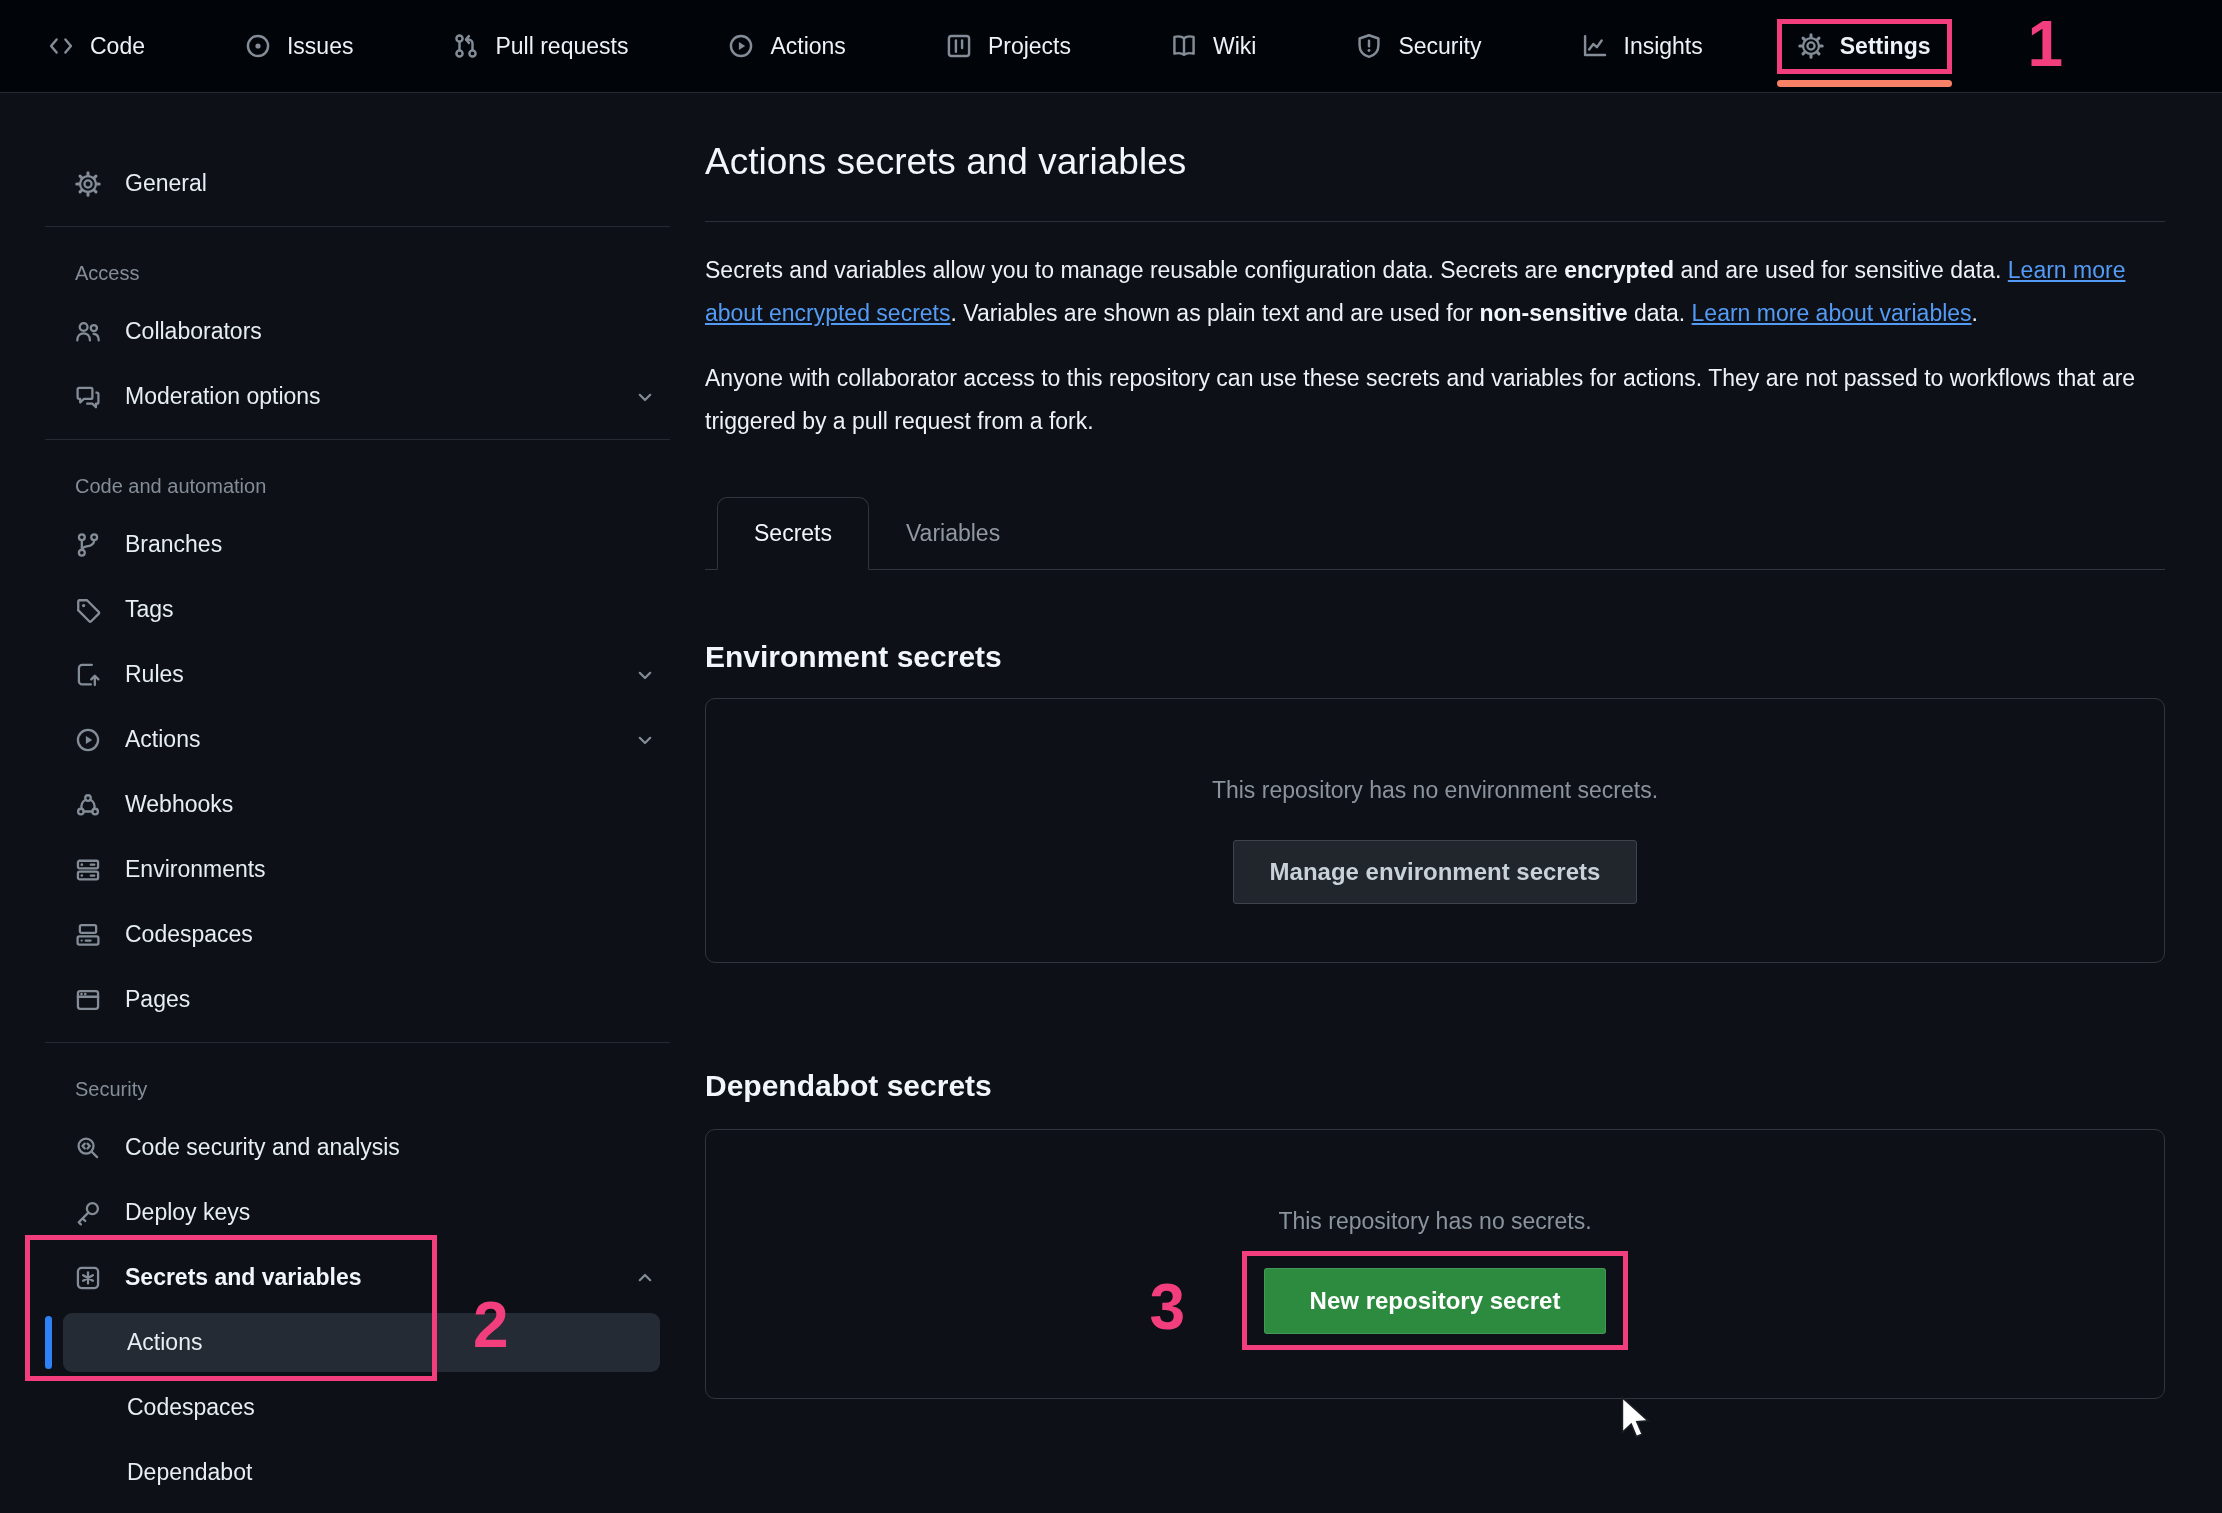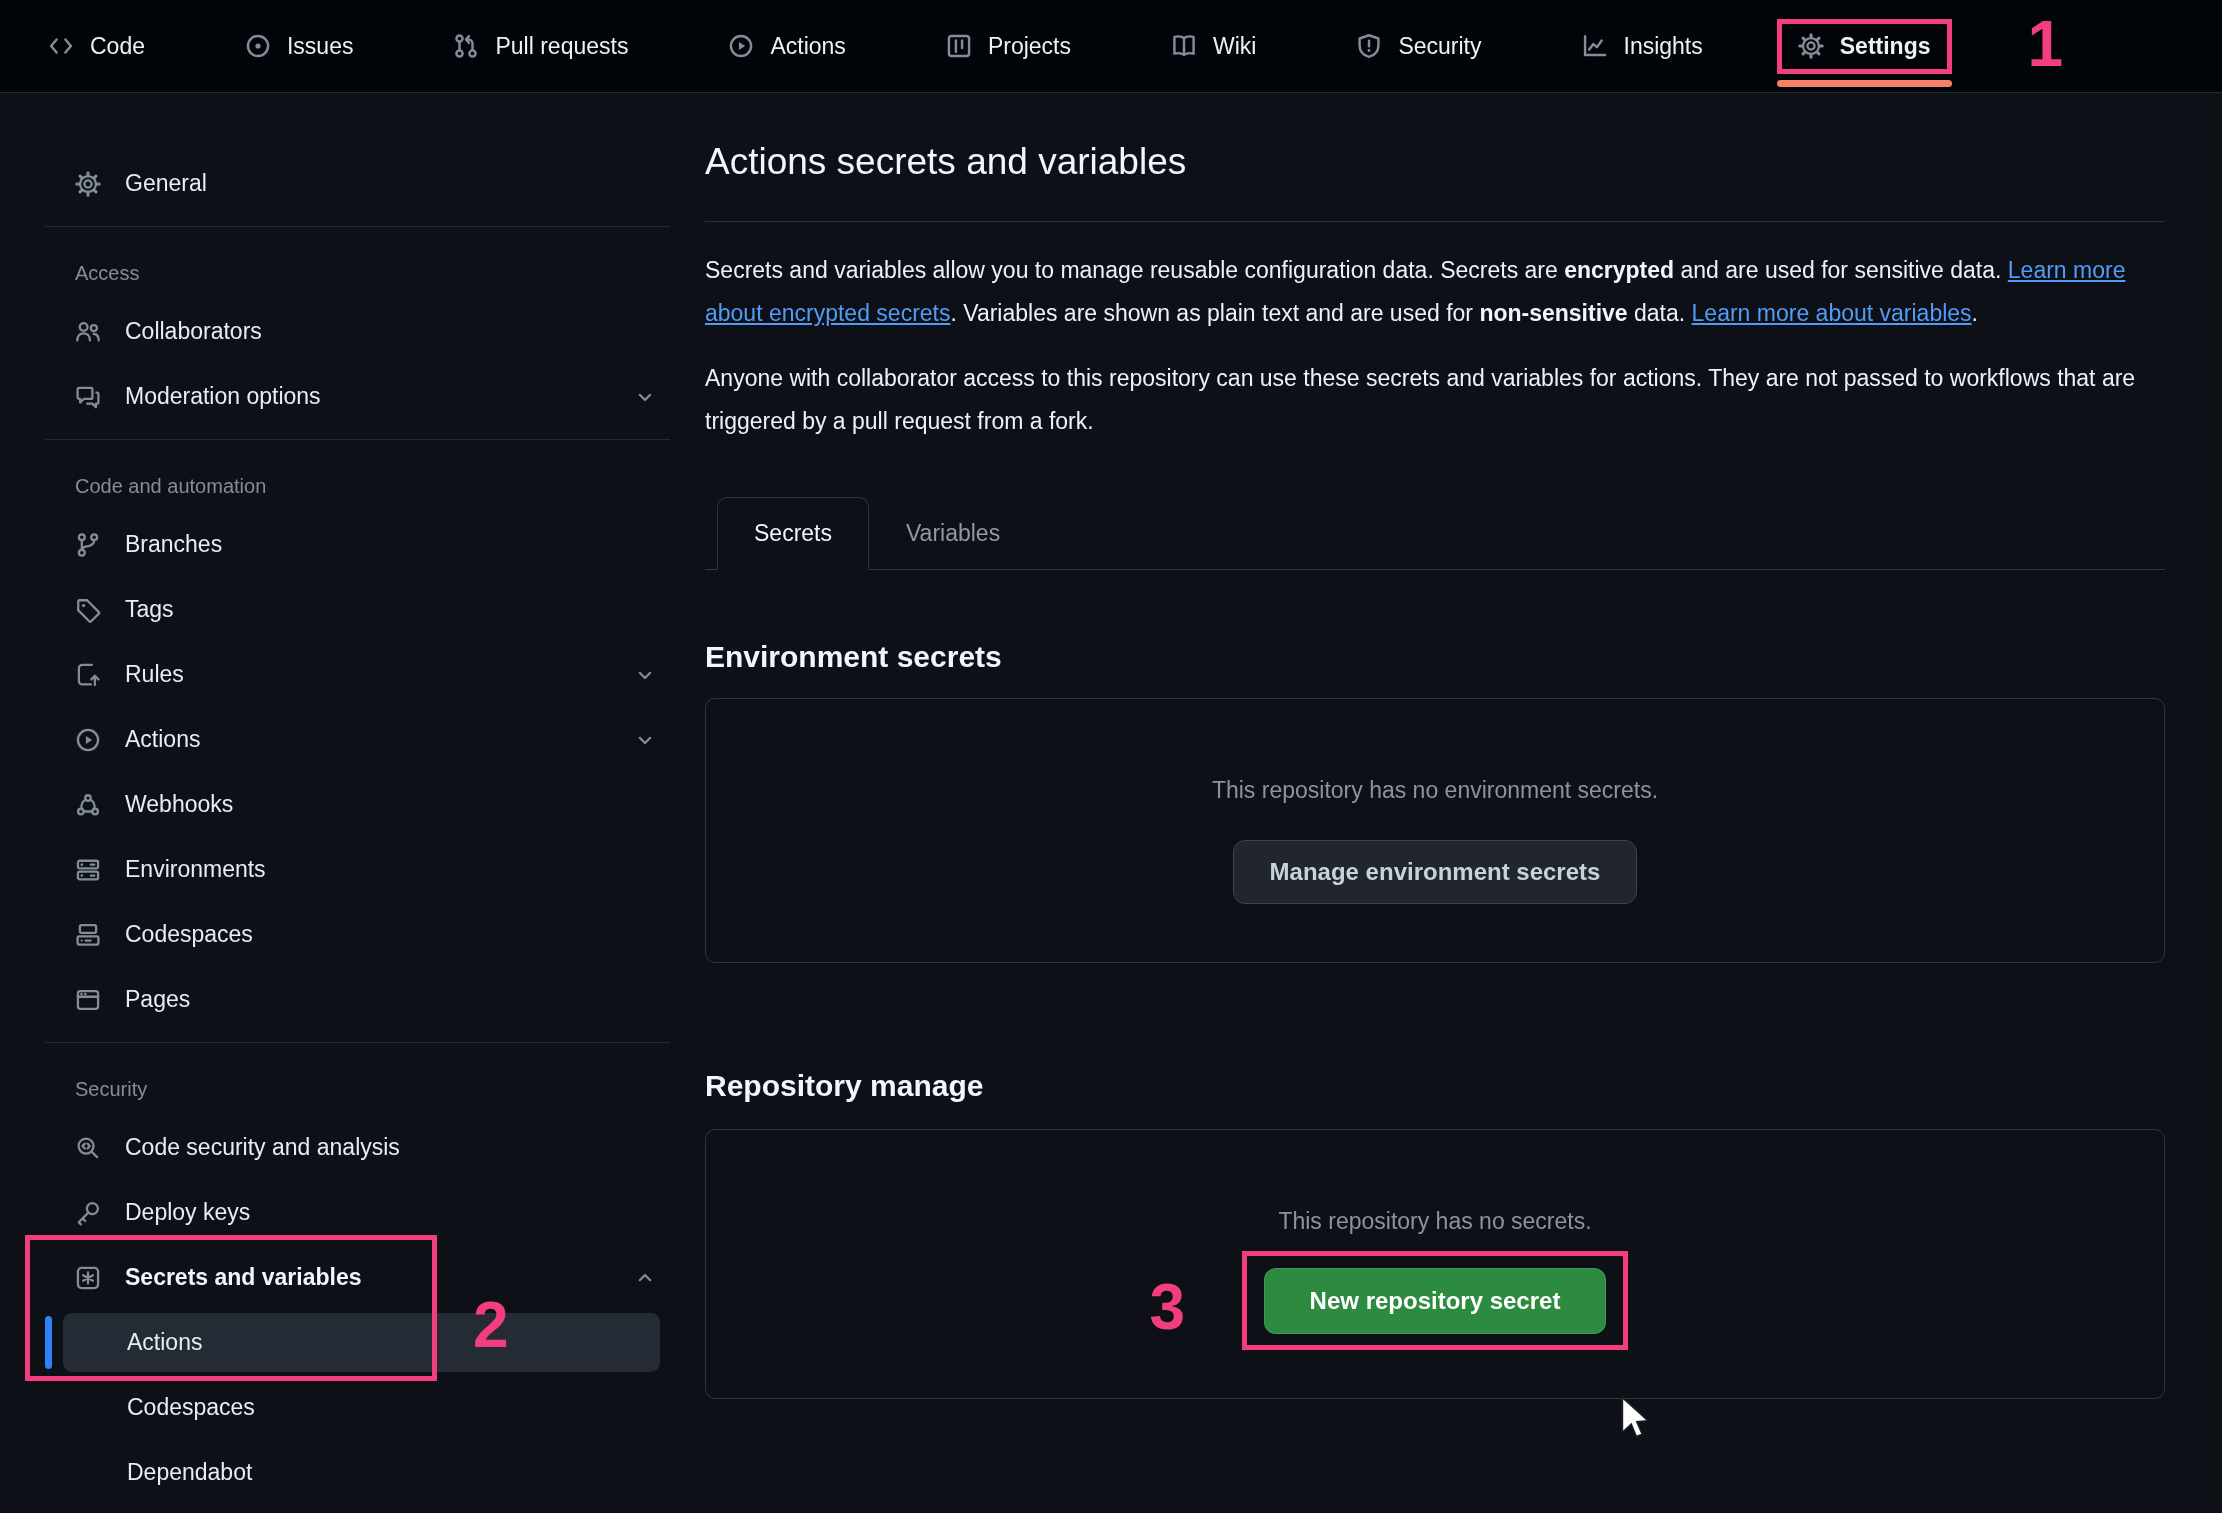--- a/index.html
+++ b/index.html
@@ -99,21 +99,21 @@
     display:flex; flex-direction:column; align-items:center;
     padding-top:78px;
   }
   .env-box { height:265px; }
   .repo-box { height:270px; margin-top:26px; }
   .repo-head { margin-top:106px; }
   .empty-text { font-size:23px; color:#8b949e; }
 
   .btn {
     display:inline-flex; align-items:center; justify-content:center;
-    border-radius:12px; font-size:24px; font-weight:bold; cursor:pointer;
+    border-radius:3px; font-size:24px; font-weight:bold; cursor:pointer;
     white-space:nowrap;
   }
   .btn-secondary {
     margin-top:36px; height:64px; padding:0 36px;
     background:#21262d; border:1px solid #3d444d; color:#c9d1d9;
   }
   .btn-primary {
     height:66px; padding:0 45px;
     background:#2d8b40; border:1px solid rgba(240,246,252,0.12); color:#ffffff;
   }
@@ -419,21 +419,21 @@
     <div class="tab active">Secrets</div>
     <div class="tab">Variables</div>
   </div>
 
   <h2 class="section-head">Environment secrets</h2>
   <div class="empty-box env-box">
     <div class="empty-text">This repository has no environment secrets.</div>
     <button class="btn btn-secondary">Manage environment secrets</button>
   </div>
 
-  <h2 class="section-head repo-head">Repository manage</h2>
+  <h2 class="section-head repo-head">Dependabot secrets</h2>
   <div class="empty-box repo-box">
     <div class="empty-text">This repository has no secrets.</div>
     <div class="anno-row">
       <div class="anno-digit digit-3">3</div>
       <div class="anno-box-3">
         <button class="btn btn-primary">New repository secret</button>
       </div>
     </div>
   </div>
 </main>

